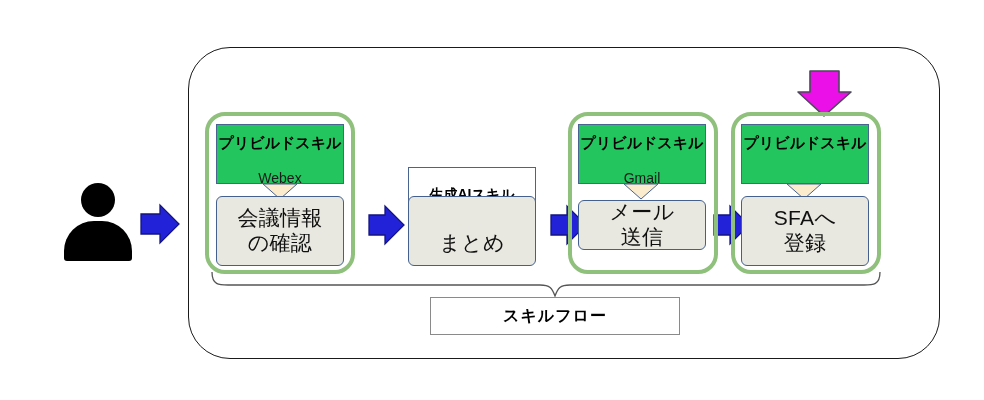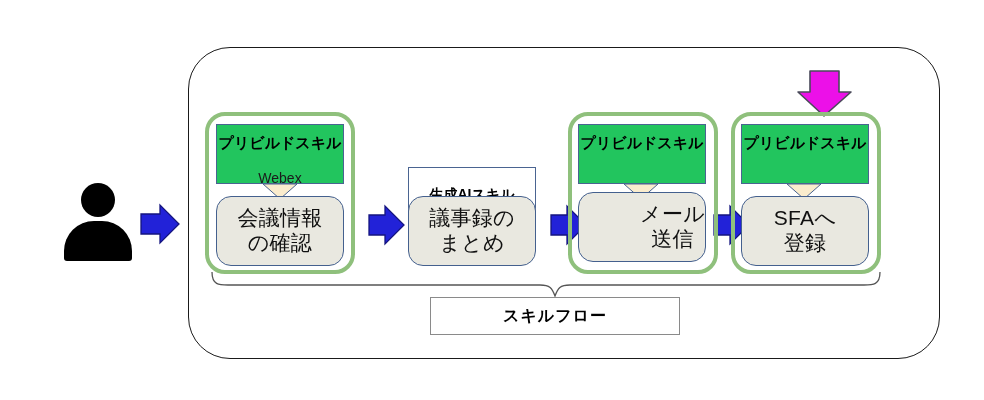--- a/index.html
+++ b/index.html
@@ -103,21 +103,21 @@
     line-height: 1.2;
     margin-top: 19px;
     white-space: nowrap;
   }
 
   
   .process {
     position: absolute;
     box-sizing: border-box;
     border: 1.3px solid #44608e;
-    border-radius: 15px;
+    border-radius: 6px;
     background: #e9e8e0;
     display: flex;
     align-items: center;
     justify-content: center;
     text-align: center;
   }
   .process .p-text {
     font-size: 21px;
     color: #101010;
     line-height: 1.18;
@@ -220,29 +220,30 @@
       <span>の確認</span>
     </div>
   </div>
 
   <div class="callout plain" style="left:408px; top:127px; width:128px; height:59px; padding-top:18px;margin-top:40px;">
     <div class="c-title">生成AIスキル</div>
     <div class="c-sub"></div>
   </div>
   <div class="process" style="left:408px; top:196px; width:128px; height:70px;">
     <div class="p-text">
-      <span>議事録の</span><br>
+      <br>
       <span>まとめ</span>
     </div>
   </div>
 
   <div class="callout" style="left:578px; top:124px; width:128px; height:60px;">
     <div class="c-title">プリビルドスキル</div>
-  </div>
-  <div class="process" style="left:578px; top:192px; width:128px; height:70px;justify-content:flex-end;">
+    <div class="c-sub">Gmail</div>
+  </div>
+  <div class="process" style="left:578px; top:200px; width:128px; height:50px;">
     <div class="p-text">
       <span>メール</span><br>
       <span>送信</span>
     </div>
   </div>
 
   <div class="callout" style="left:741px; top:124px; width:128px; height:60px;">
     <div class="c-title">プリビルドスキル</div>
   </div>
   <div class="process" style="left:741px; top:196px; width:128px; height:70px;">

